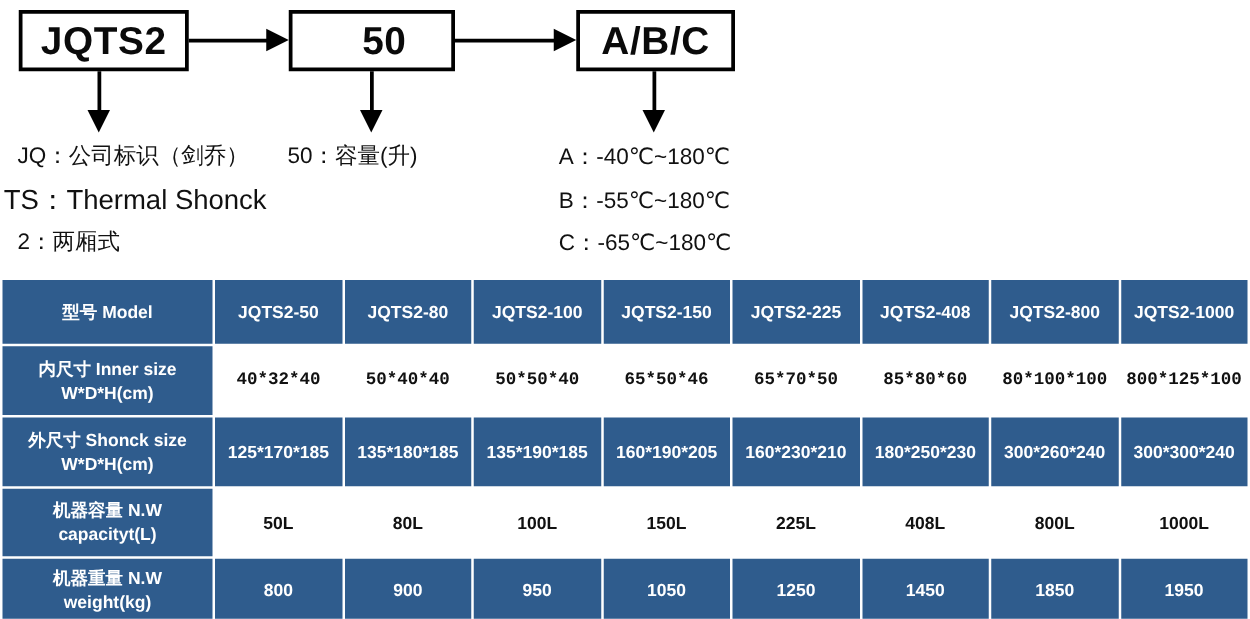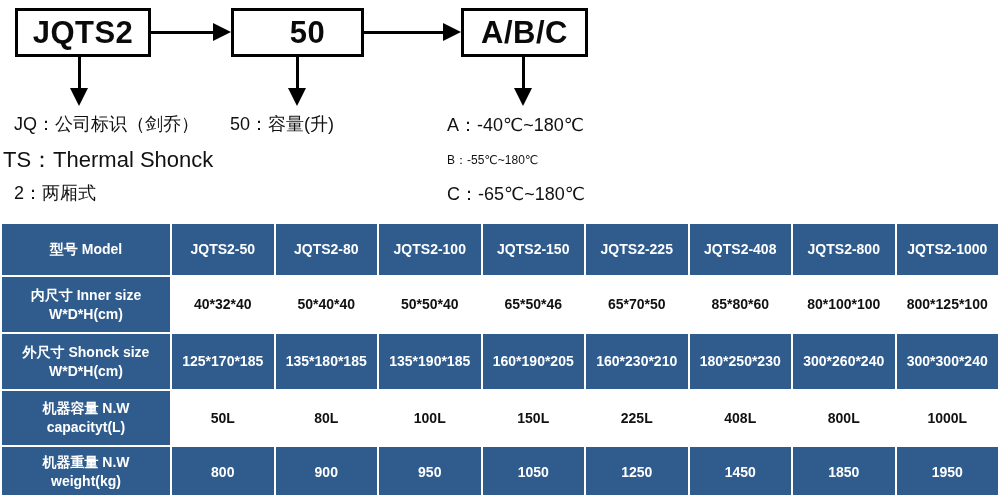--- a/index.html
+++ b/index.html
@@ -59,21 +59,21 @@
   #varrow3 { left: 514px; top: 88px; }
 
   .legend { position: absolute; font-weight: 400; color: #111; white-space: nowrap; }
   .legend-cjk { font-size: 18px; line-height: 22px; }
 
   #leg-jq { left: 14px;  top: 113px; font-size: 18px; }
   #leg-ts { left: 3px;  top: 149px; font-size: 22px; }
   #leg-2  { left: 14px;  top: 182px; font-size: 18px; }
   #leg-cap{ left: 230px; top: 113px; font-size: 18px; }
   #leg-a  { left: 447px; top: 114px; font-size: 18px; }
-  #leg-b  { left: 447px; top: 149px; font-size: 12px; }
+  #leg-b  { left: 447px; top: 149px; font-size: 18px; }
   #leg-c  { left: 447px; top: 183px; font-size: 18px; }
 
   
   #spec-table {
     position: absolute;
     left: 0; top: 222px;
     width: 1000px;
     border-collapse: separate;
     border-spacing: 2px 2px;
     table-layout: fixed;
@@ -91,21 +91,21 @@
     color: #ffffff;
     width: 168px;
     font-size: 15px;
   }
   td.hdr {
     background: #2f5c8d;
     color: #ffffff;
     font-size: 15px;
     height: 51px;
   }
-  tr.r-inner td.val  { background: #ffffff; color: #111111; }
+  tr.r-inner td.val  { background: #ffffff; color: #111111; font-family: Liberation Mono, monospace; }
   tr.r-outer td.val  { background: #2f5c8d; color: #ffffff; }
   tr.r-cap   td.val  { background: #ffffff; color: #111111; }
   tr.r-weight td.val { background: #2f5c8d; color: #ffffff; }
 
   tr.r-inner td, tr.r-outer td { height: 55px; }
   tr.r-cap td { height: 54px; }
   tr.r-weight td { height: 50px; }
 
   .lbl-line { display: block; }
 </style>

